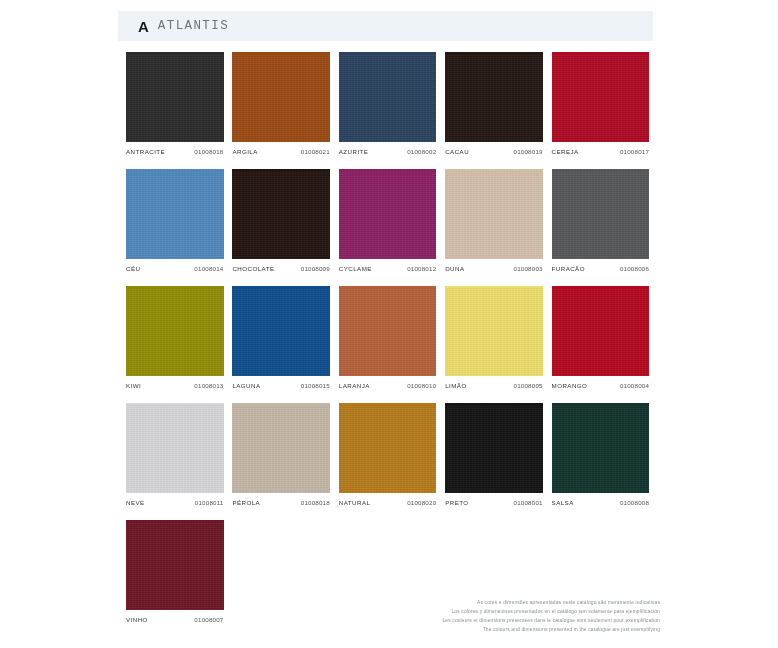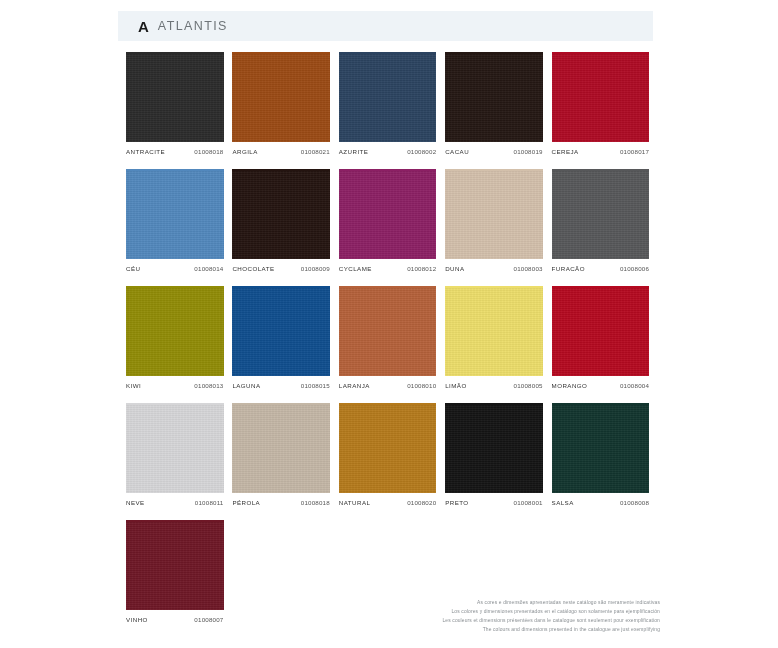--- a/index.html
+++ b/index.html
@@ -41,20 +41,21 @@
     color: #1a1a1a;
     letter-spacing: 0px;
     line-height: 1;
   }
   .header-title {
     font-size: 12.5px;
     color: #6e7478;
     letter-spacing: 1.4px;
     margin-left: 9px;
     line-height: 1;
+    font-family: Liberation Mono, monospace;
   }
   
   .grid {
     position: absolute;
     left: 126px;
     top: 52px;
     width: 532px;
   }
   .row {
     display: flex;

